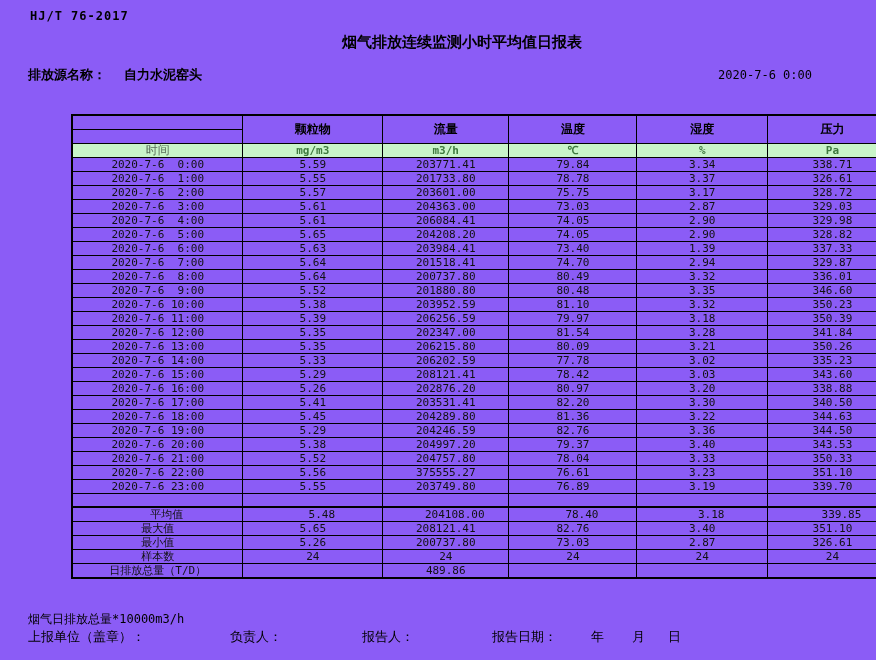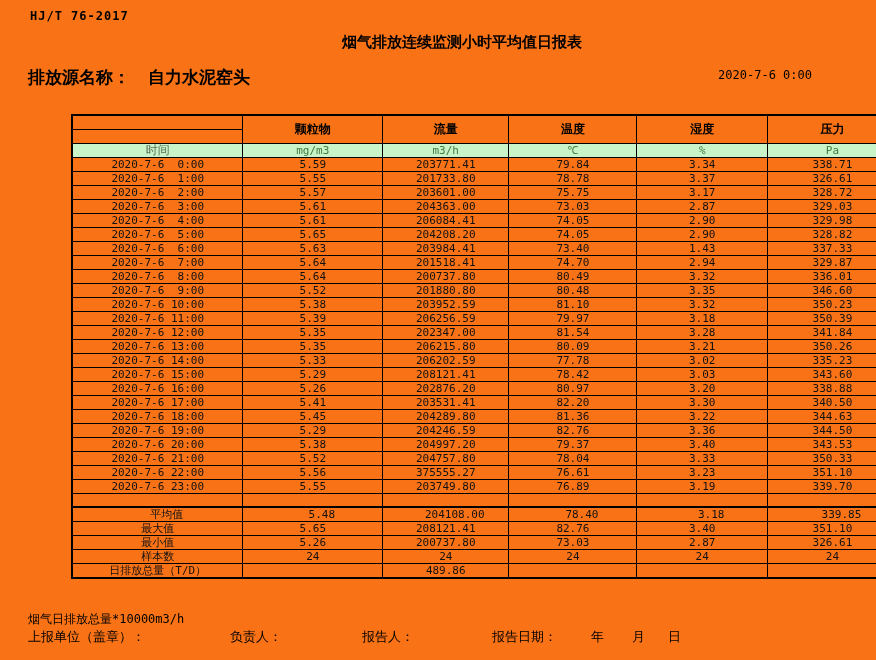--- a/index.html
+++ b/index.html
@@ -4,31 +4,31 @@
 <style>
   * { margin: 0; padding: 0; box-sizing: border-box; }
   html, body { background: #fff; }
   body {
     width: 876px; height: 660px;
     font-family: "DejaVu Sans Mono", "Liberation Mono", monospace;
     color: #000;
     position: relative;
     overflow: hidden;
   }
-  .page { position: absolute; inset: 0; background: #f97316; }
+  .page { position: absolute; inset: 0; background: #8b5cf6; }
 
   .std-no {
     position: absolute; left: 30px; top: 9px;
     font-size: 12px; font-weight: bold; letter-spacing: 1px;
   }
   .title {
     position: absolute; left: 0; right: 0; top: 33px;
     text-align: center; font-size: 15px; font-weight: bold; padding-left: 48px;
   }
-  .src-row { position: absolute; left: 28px; top: 66px; font-size: 17px; font-weight: bold; }
+  .src-row { position: absolute; left: 28px; top: 66px; font-size: 13px; font-weight: bold; }
   .src-row .src-name { margin-left: 18px; }
   .hdr-date {
     position: absolute; right: 64px; top: 68px;
     font-size: 12px; font-weight: normal;
   }
 
   .tbl-wrap { position: absolute; left: 27px; top: 114px; width: 828px; }
   table { border-collapse: collapse; width: 100%; table-layout: fixed; border: 2px solid #000; margin-left: 44px; }
   th, td {
     border: 1px solid #000;
@@ -37,21 +37,21 @@
     font-size: 11px;
     line-height: 13px;
     text-align: center;
     overflow: hidden;
     white-space: pre;
     font-weight: normal;
   }
   thead th.pol { font-size: 12px; font-weight: bold; }
   tr.unit-row td { background: #c9f4c9; }
   tr.unit-row td.c-time { color: #5a6e5a; font-size: 12px; }
-  tr.unit-row td.unit { color: #3f7a3f; }
+  tr.unit-row td.unit { color: #3f7a3f; font-weight: bold; }
   tbody tr.spacer td { height: 14px; }
   tbody tr.sum-first td { border-top: 2px solid #000; padding-left: 20px; }
   tbody td { color: #111; }
 
   .f-note { position: absolute; left: 28px; top: 611px; font-size: 12px; }
   .f-line { position: absolute; left: 0; top: 628px; font-size: 13px; width: 804px; height: 18px; }
   .f-line span { position: absolute; top: 0; }
   .f-unit   { left: 28px; }
   .f-resp   { left: 230px; }
   .f-report { left: 362px; }
@@ -152,21 +152,21 @@
             <td>204208.20</td>
             <td>74.05</td>
             <td>2.90</td>
             <td>328.82</td>
           </tr>
           <tr>
             <td class="c-time">2020-7-6  6:00</td>
             <td>5.63</td>
             <td>203984.41</td>
             <td>73.40</td>
-            <td>1.43</td>
+            <td>1.39</td>
             <td>337.33</td>
           </tr>
           <tr>
             <td class="c-time">2020-7-6  7:00</td>
             <td>5.64</td>
             <td>201518.41</td>
             <td>74.70</td>
             <td>2.94</td>
             <td>329.87</td>
           </tr>

